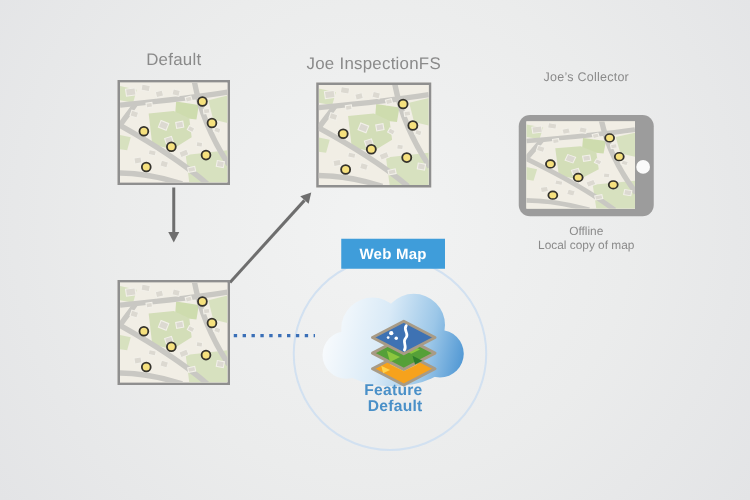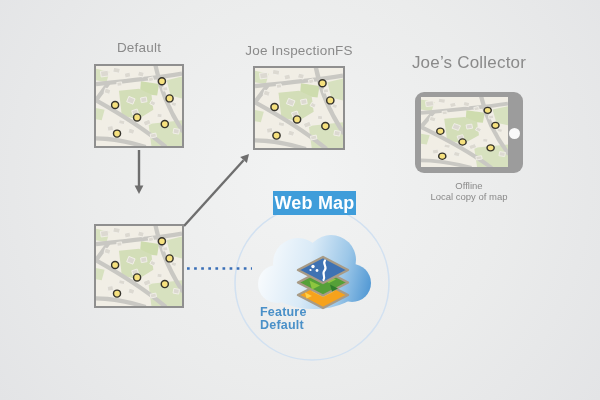--- a/index.html
+++ b/index.html
@@ -12,28 +12,28 @@
   .label{position:absolute;color:var(--label-text,#8A8A8A);font-size:13.5px;text-align:center;letter-spacing:.2px;}
   .mapbox{
     position:absolute;box-sizing:border-box;border:2.5px solid var(--map-border,#8F8F8F);
     background:#F1EEE5;
   }
   .mapbox svg,.screen svg{display:block;width:100%;height:100%;}
   .webmap-badge{
     position:absolute;left:273px;top:191px;width:83px;height:24px;
     background:var(--web-map-bg,#3F9DDA);color:var(--web-map-text,#fff);
     display:flex;align-items:center;justify-content:center;
-    font-size:18px;font-weight:600;letter-spacing:.2px;
+    font-size:12px;font-weight:600;letter-spacing:.2px;
   }
   .cloud-svg{position:absolute;left:253px;top:227px;width:120px;height:84px;overflow:visible;}
   .fs-label{
-    position:absolute;left:260px;top:306px;width:66px;text-align:left;
+    position:absolute;left:272px;top:306px;width:66px;text-align:right;
     color:var(--feature-service-text,#4A90C8);font-size:12.5px;font-weight:700;line-height:12.5px;letter-spacing:.2px;
   }
-  .collector-title{position:absolute;left:409px;top:55px;width:120px;text-align:center;color:var(--label-text,#8A8A8A);font-size:17px;line-height:15px;letter-spacing:.2px;}
+  .collector-title{position:absolute;left:409px;top:55px;width:120px;text-align:center;color:var(--label-text,#8A8A8A);font-size:10px;line-height:15px;letter-spacing:.2px;}
   .collector-caption{position:absolute;left:404px;top:180px;width:130px;text-align:center;color:var(--label-text,#8A8A8A);font-size:9.5px;line-height:11px;}
   .tablet{position:absolute;left:415px;top:92px;width:108px;height:81px;background:var(--tablet-body,#9C9C9C);border-radius:9px;}
   .screen{position:absolute;left:6px;top:5px;width:87px;height:70px;background:#F1EEE5;overflow:hidden;}
   .home-btn{position:absolute;left:94px;top:36px;width:11px;height:11px;border-radius:50%;background:#FAFAFA;}
 </style>
 </head>
 <body>
 
 <div class="stage">
 

